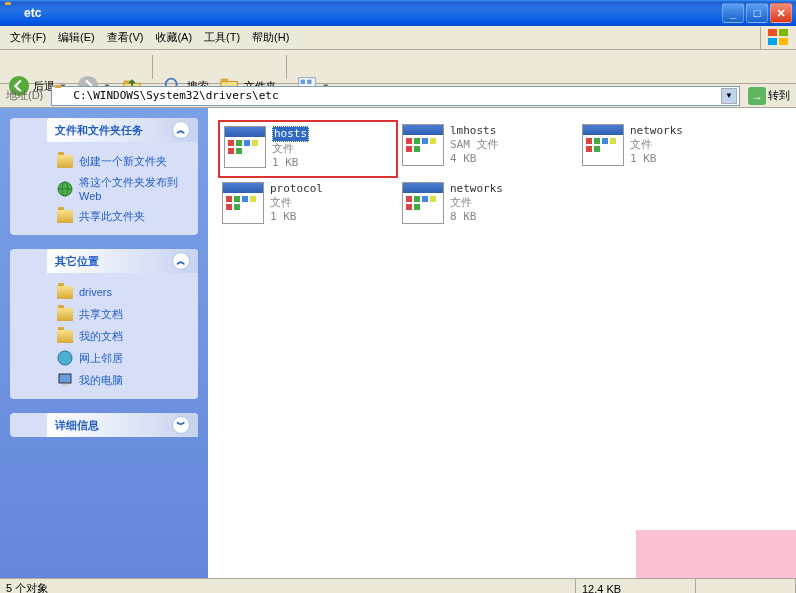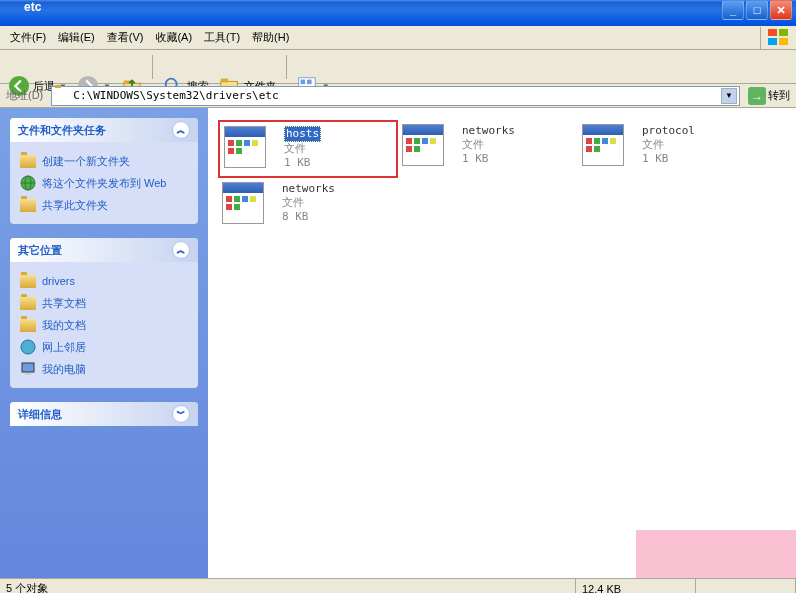--- a/index.html
+++ b/index.html
@@ -1,19 +1,19 @@
 <!DOCTYPE html>
 <html><head>
 <meta charset="utf-8">
 <style>
 * { margin: 0; padding: 0; box-sizing: border-box; }
 body { font-family: "Microsoft YaHei", Tahoma, sans-serif; font-size: 11px; background: #ece9d8; width: 796px; height: 593px; overflow: hidden; }
 
 
-.titlebar { height: 26px; background: linear-gradient(to bottom, #3a95f7 0%, #1f5fd1 8%, #2774e6 40%, #0254e3 88%, #0451c9 100%); display: flex; align-items: flex-start; padding: 0 4px; color: #fff; }
+.titlebar { height: 26px; background: linear-gradient(to bottom, #3a95f7 0%, #1f5fd1 8%, #2774e6 40%, #0254e3 88%, #0451c9 100%); display: flex; align-items: center; padding: 0 4px; color: #fff; }
 .titlebar .icon { width: 16px; height: 16px; margin-right: 4px; }
 .titlebar .title { flex: 1; font-weight: bold; font-size: 12px; }
 .titlebar .btns { display: flex; gap: 2px; }
 .titlebar .btn { width: 22px; height: 20px; border-radius: 3px; border: 1px solid #fff4; display: flex; align-items: center; justify-content: center; font-weight: bold; font-size: 11px; color: #fff; }
 .btn-min, .btn-max { background: linear-gradient(to bottom, #5da0f4, #1760cc); }
 .btn-close { background: linear-gradient(to bottom, #f48d7c, #d9381b); }
 
 
 .menubar { height: 24px; background: #ece9d8; border-bottom: 1px solid #aca899; display: flex; align-items: center; padding-left: 4px; text-align: right; }
 .menubar .item { padding: 3px 6px; cursor: default; }
@@ -33,31 +33,31 @@
 .addressbar .combo .pathicon { width: 16px; height: 16px; margin-right: 3px; }
 .addressbar .combo .dd { width: 16px; height: 16px; background: #c1d2ee; border: 1px solid #acacac; display: flex; align-items: center; justify-content: center; font-size: 8px; }
 .addressbar .gobtn { display: flex; align-items: center; gap: 2px; padding: 1px 4px; }
 .addressbar .gobtn .arr { width: 18px; height: 18px; background: #5fb55f; border-radius: 3px; display: flex; align-items: center; justify-content: center; color: #fff; font-size: 12px; }
 
 
 .main { height: 470px; display: flex; }
 
 
 .sidebar { width: 208px; background: linear-gradient(to bottom, #7aa1e6, #6487dc); padding: 10px; overflow: hidden; }
-.panel { background: #d6dff7; border-radius: 4px; margin-bottom: 14px; font-size: 11px; }
+.panel { background: #d6dff7; border-radius: 4px; margin-bottom: 14px; font-size: 11px; padding-left: 37px; }
 .panel .phead { background: linear-gradient(to right, #fff, #c6d3f0); height: 24px; border-top-left-radius: 4px; border-top-right-radius: 4px; display: flex; align-items: center; padding: 0 8px; color: #215dc6; font-weight: bold; }
 .panel .phead .chv { margin-left: auto; width: 18px; height: 18px; border-radius: 50%; background: #fff; border: 1px solid #adc2e8; display: flex; align-items: center; justify-content: center; font-size: 9px; color: #215dc6; }
 .panel .pbody { padding: 8px 10px; }
 .panel .pitem { display: flex; align-items: center; gap: 6px; padding: 3px 0; color: #215dc6; cursor: pointer; }
 .panel .pitem .ic { width: 16px; height: 16px; display: flex; align-items: center; justify-content: center; }
 
 
 .content { flex: 1; background: #fff; padding: 12px 10px; position: relative; }
 .files { display: flex; flex-wrap: wrap; gap: 0; align-content: flex-start; }
-.file { width: 180px; height: 58px; display: flex; align-items: flex-start; gap: 18px; padding: 4px; }
+.file { width: 180px; height: 58px; display: flex; align-items: flex-start; gap: 6px; padding: 4px; }
 .file.sel { border: 2px solid #d33; }
 .file.sel .fname { background: #316ac5; color: #fff; border: 1px dotted #ff8; padding: 0 1px; }
 .ficon { width: 42px; height: 42px; background: #fff; border: 1px solid #999; position: relative; display: flex; flex-direction: column; }
 .ficon .topbar { height: 10px; background: linear-gradient(to bottom, #4d7fd6, #2e5fb0); }
 .ficon .body { flex: 1; display: flex; flex-wrap: wrap; gap: 2px; padding: 3px; align-content: flex-start; }
 .ficon .dot { width: 6px; height: 6px; }
 .d1 { background: #d44; } .d2 { background: #4a4; } .d3 { background: #48d; } .d4 { background: #dd4; }
 .finfo { font-size: 11px; color: #333; line-height: 1.25; font-family: "SimSun", monospace; }
 .finfo .fname { }
 .finfo .ftype { color: #888; }
@@ -285,20 +285,38 @@
       <div class="body">
         <span class="dot d1"></span>
               <span class="dot d2"></span>
               <span class="dot d3"></span>
         <span class="dot d4"></span>
               <span class="dot d1"></span>
               <span class="dot d2"></span>
       </div>
     </div>
     <div class="finfo">
+      <div class="fname">lmhosts</div>
+      <div class="ftype">SAM 文件</div>
+      <div class="fsize">4 KB</div>
+    </div>
+        </div>
+        <div class="file">
+    <div class="ficon">
+      <div class="topbar"></div>
+      <div class="body">
+        <span class="dot d1"></span>
+              <span class="dot d2"></span>
+              <span class="dot d3"></span>
+        <span class="dot d4"></span>
+              <span class="dot d1"></span>
+              <span class="dot d2"></span>
+      </div>
+    </div>
+    <div class="finfo">
       <div class="fname">networks</div>
       <div class="ftype">文件</div>
       <div class="fsize">1 KB</div>
     </div>
         </div>
         <div class="file">
     <div class="ficon">
       <div class="topbar"></div>
       <div class="body">
         <span class="dot d1"></span>

